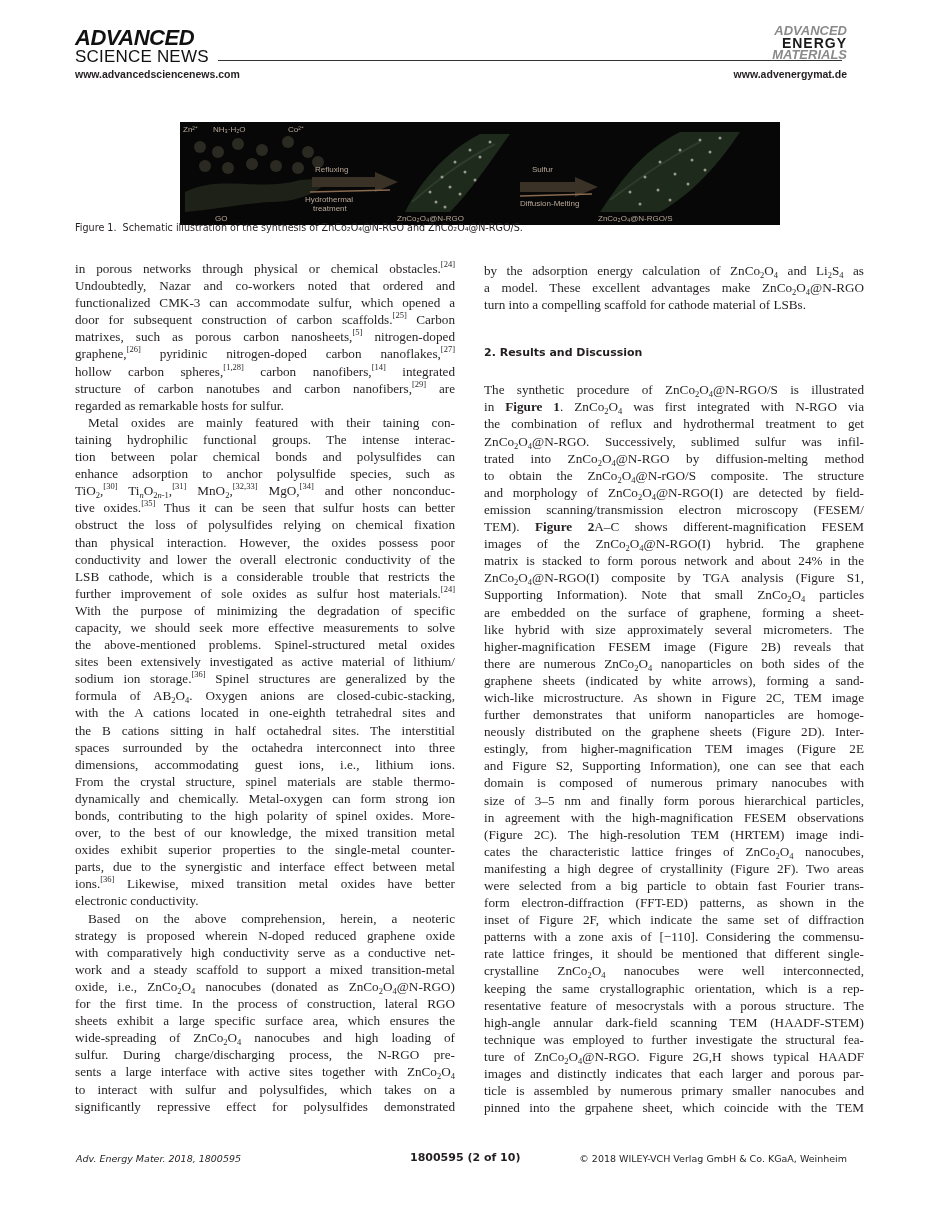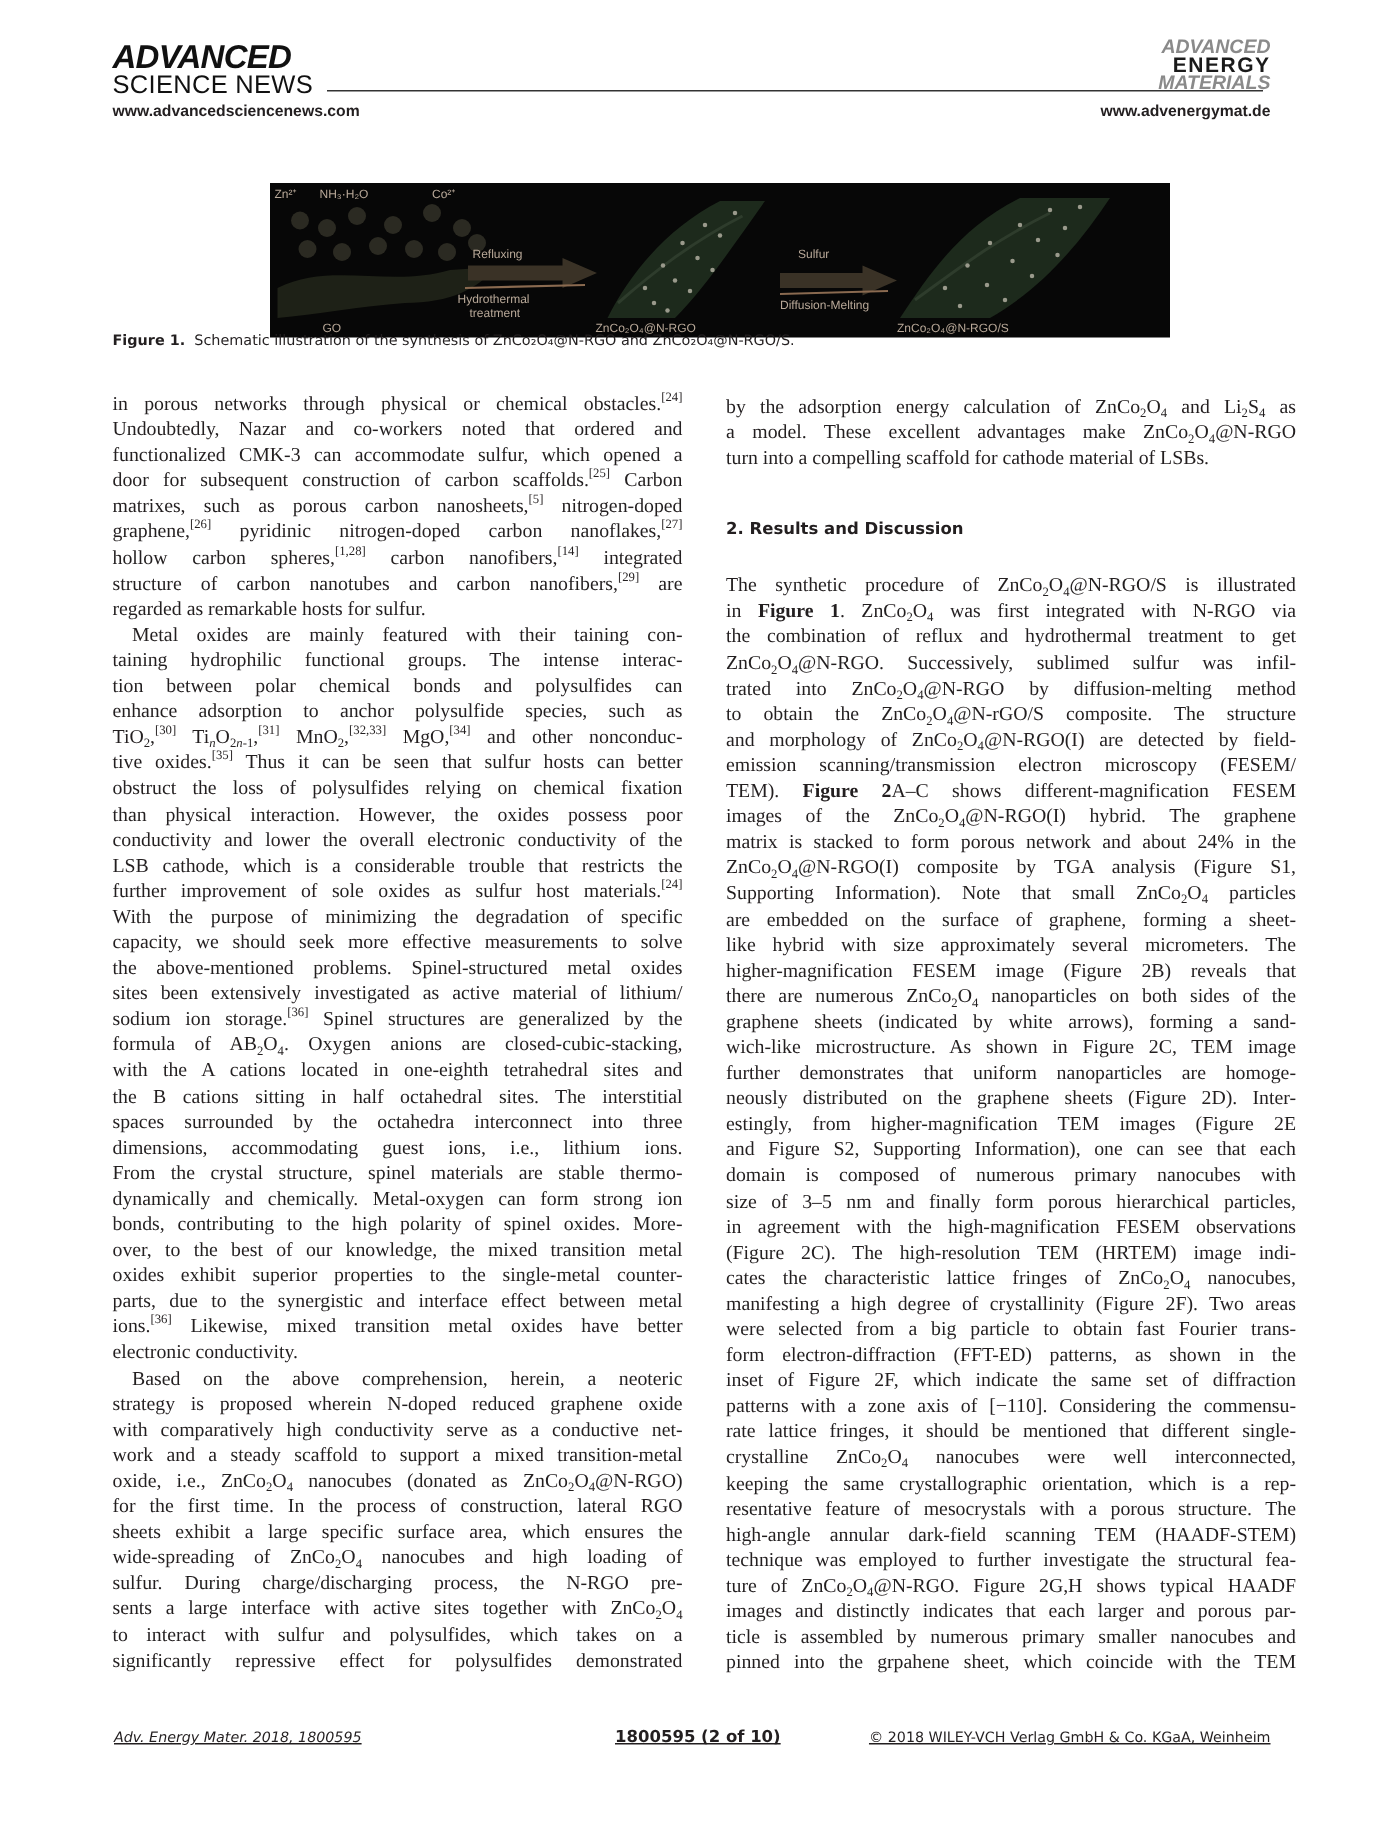--- a/index.html
+++ b/index.html
@@ -8,31 +8,31 @@
   .logo-adv { font-family:"Liberation Sans", sans-serif; font-weight:bold; font-style:italic; font-size:22px; letter-spacing:-0.5px; line-height:20px; color:#111; }
   .logo-sci { font-family:"Liberation Sans", sans-serif; font-size:17px; line-height:17px; color:#111; letter-spacing:0.2px; }
   .hdr-rule { position:absolute; left:218px; right:83px; top:60px; border-top:1px solid #333; }
   .hdr-url { position:absolute; top:68px; font-family:"Liberation Sans", sans-serif; font-size:10.5px; font-weight:bold; color:#231f20; }
   .hdr-right { position:absolute; right:78px; top:25px; text-align:right; font-family:"Liberation Sans", sans-serif; font-weight:bold; line-height:12px; }
   .aem1, .aem3 { font-size:13px; font-style:italic; color:#8a8a8a; }
   .aem2 { font-size:14px; color:#1a1a1a; letter-spacing:1px; }
   .fig { position:absolute; left:180px; top:108px; width:600px; height:103px; background:#070707; overflow:hidden;margin-top:14px; }
   .fig svg { display:block; }
   .fig-cap { position:absolute; left:75px; top:222px; font-family:"DejaVu Sans", sans-serif; font-size:9.6px; color:#231f20; }
-  .fig-cap b { font-weight:bold; }
+  .fig-cap b { font-weight:normal; }
   .col { position:absolute; width:380px; font-family:"Liberation Serif", serif; font-size:13.2px; line-height:17.1px; color:#231f20; }
   .col-left { left:75px; top:260px; }
   .col-right { left:484px; top:262px; }
   .ln { display:block; text-align:justify; text-align-last:justify; white-space:nowrap; height:17.1px; }
   .ln.last { text-align-last:left; }
   .ln.indent { text-indent:13px; }
   sup { font-size:8.5px; line-height:0; vertical-align:6px; }
   sub { font-size:8.5px; line-height:0; vertical-align:-3px; }
   .sec-head { font-family:"DejaVu Sans", sans-serif; font-weight:bold; font-size:11px; margin:30px 0 18px 0; height:20px; line-height:20px; }
-  .footer { position:absolute; top:1153px; font-family:"DejaVu Sans", sans-serif; font-size:9.5px; color:#231f20;text-decoration:underline; }
+  .footer { position:absolute; top:1153px; font-family:"DejaVu Sans", sans-serif; font-size:9.5px; color:#231f20; }
   .f-left { left:76px; font-style:italic; }
   .f-mid { left:410px; font-weight:bold; font-size:11px; top:1151px; }
   .f-right { right:78px; }
 </style>
 </head>
 <body>
 
 <div class="hdr-left">
   <div class="logo-adv">ADVANCED</div>
   <div class="logo-sci">SCIENCE NEWS</div>

